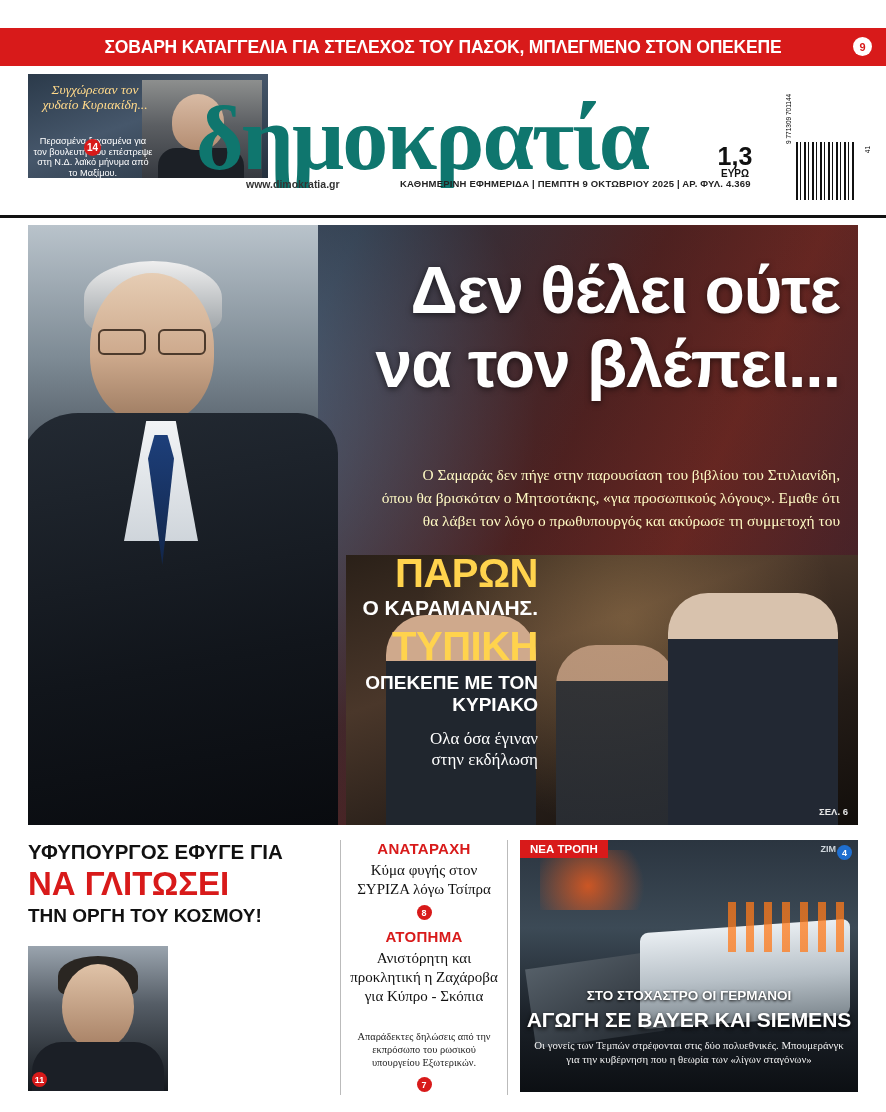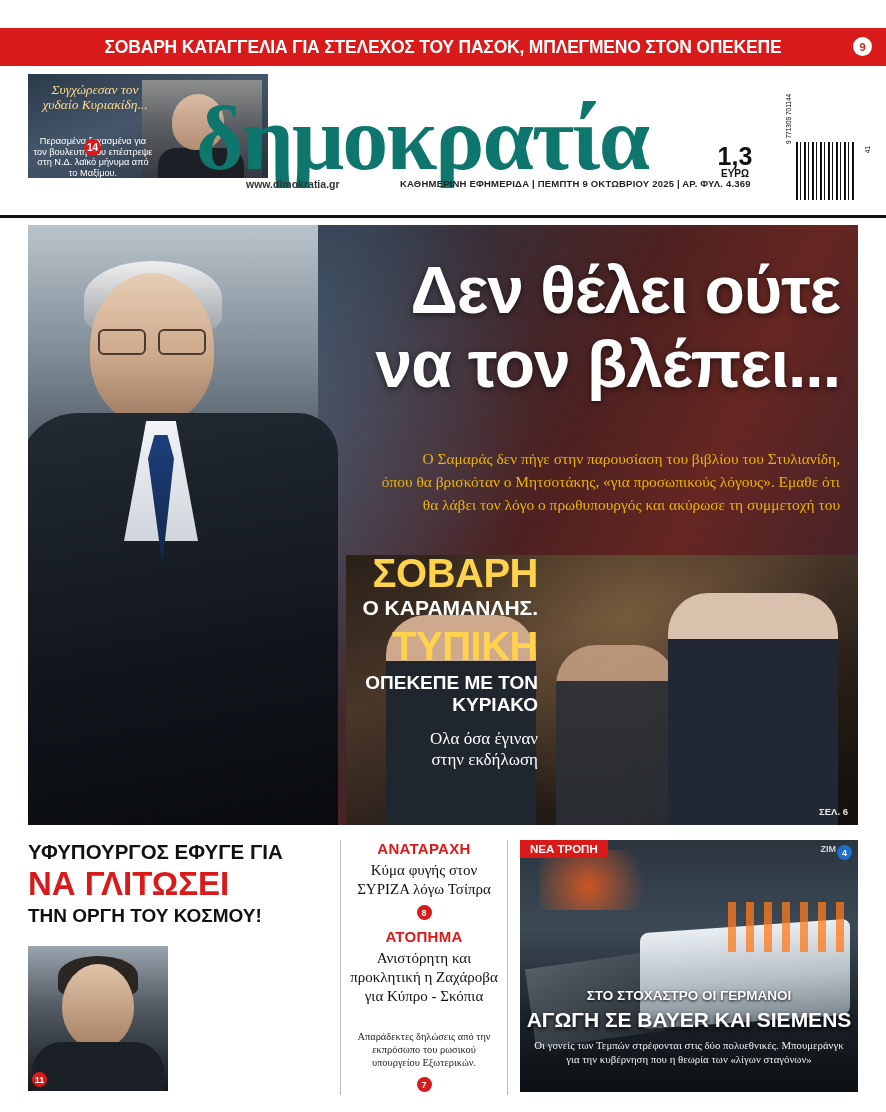--- a/index.html
+++ b/index.html
@@ -152,22 +152,22 @@
 
   .hero-head {
     position:absolute; left:252px; top:28px; width:560px;
     color:#fff; text-align:right;
     font-family:"Liberation Sans", sans-serif;
     font-weight:bold; font-size:66px; line-height:74px;
     letter-spacing:-1px;
     text-shadow:0 2px 6px rgba(0,0,0,0.55);
   }
   .hero-sub {
-    position:absolute; left:300px; top:222px; width:512px;
-    color:#eab308; text-align:right;
+    position:absolute; left:300px; top:238px; width:512px;
+    color:#fef9c3; text-align:right;
     font-family:"Liberation Serif", serif;
     font-size:15.4px; line-height:23px;
   }
 
   .hero-photo2 {
     position:absolute; right:0; top:330px; width:512px; height:270px;
     background:linear-gradient(160deg,#2a2018 0%, #4a372a 35%, #241c17 70%, #120e0b 100%);
     overflow:hidden;
   }
   .hero-photo2 .p {
@@ -365,21 +365,21 @@
     </div>
 
     <div class="hero-photo2">
       <div class="glow"></div>
       <div class="p p1"></div>
       <div class="p p2"></div>
       <div class="p p3"></div>
     </div>
 
     <div class="hero-kicker">
-      <div class="k1">ΣΟΒΑΡΗ</div>
+      <div class="k1">ΠΑΡΩΝ</div>
       <div class="k2">Ο ΚΑΡΑΜΑΝΛΗΣ.</div>
       <div class="k3">ΤΥΠΙΚΗ</div>
       <div class="k4">ΟΠΕΚΕΠΕ ΜΕ ΤΟΝ ΚΥΡΙΑΚΟ</div>
       <div class="k5">
         <div>Ολα όσα έγιναν</div>
         <div>στην εκδήλωση</div>
       </div>
     </div>
 
     <div class="hero-pageref">ΣΕΛ. 6</div>

